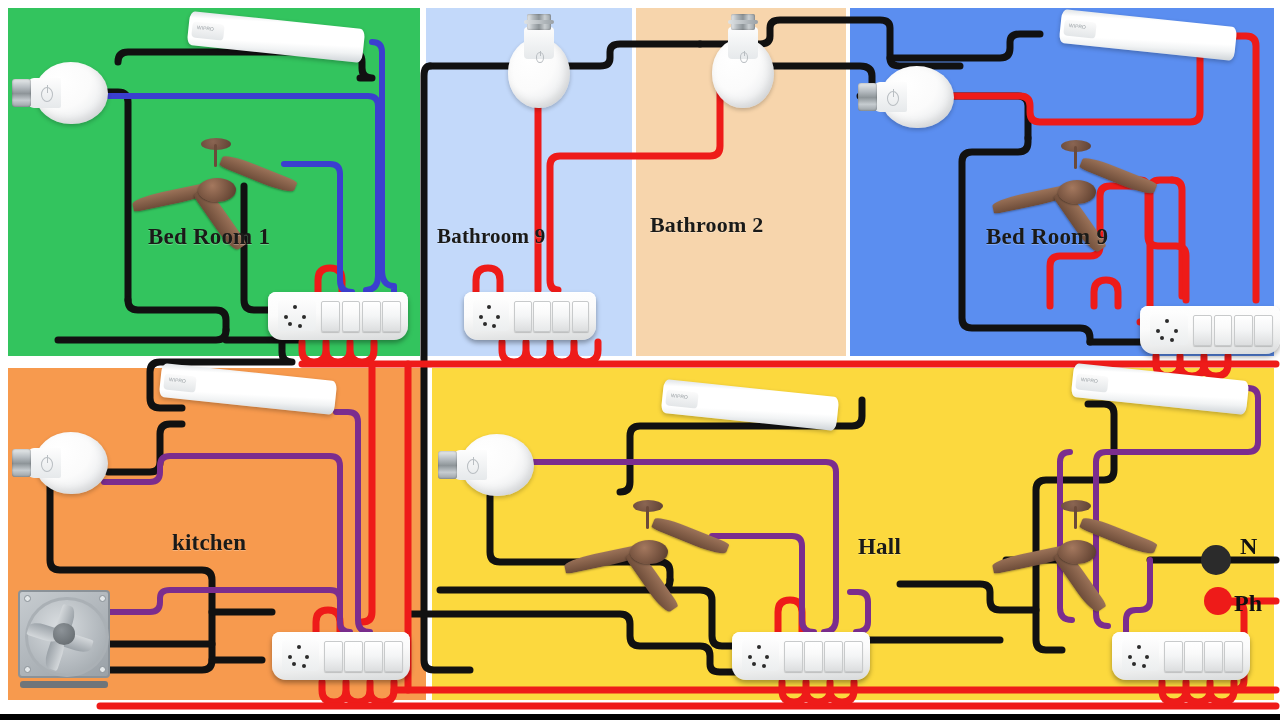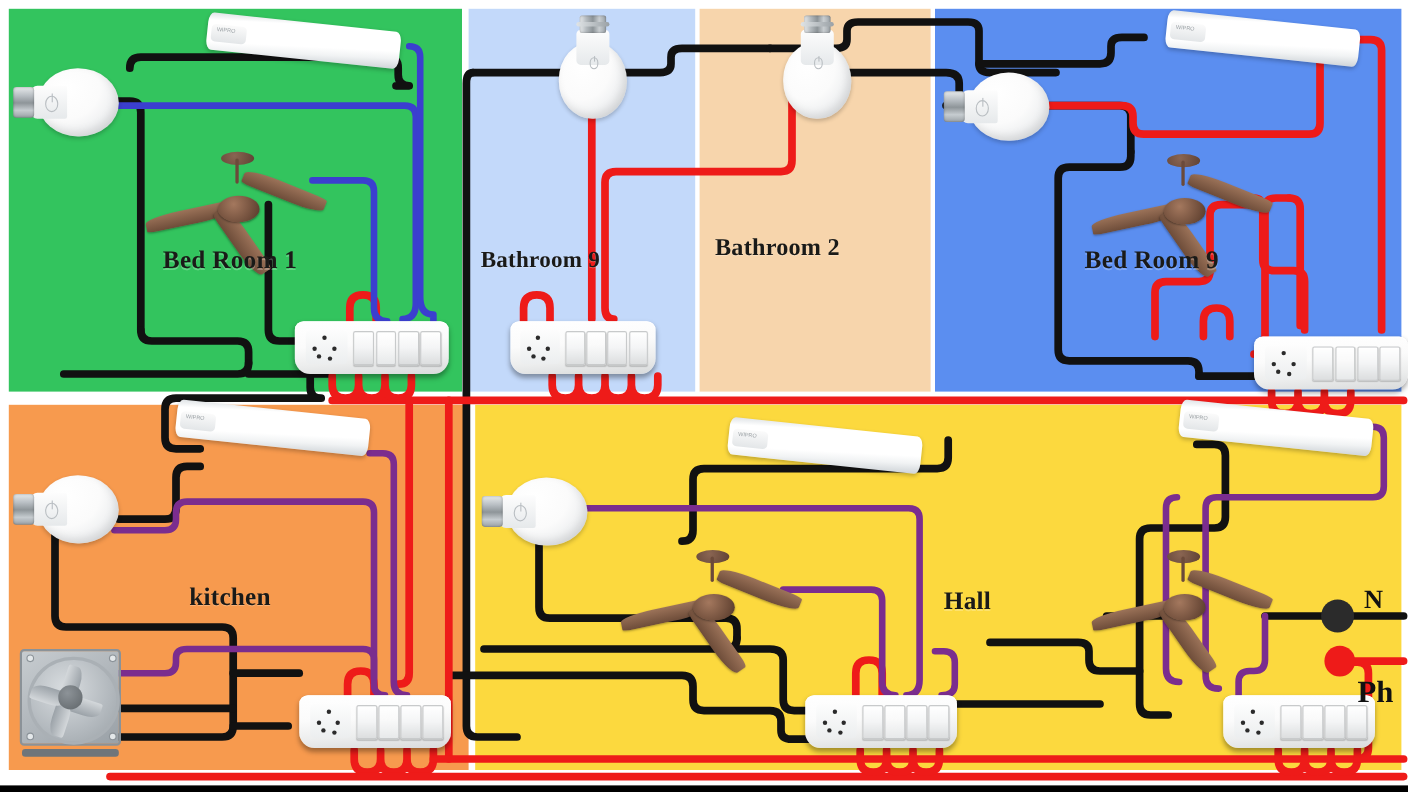--- a/index.html
+++ b/index.html
@@ -425,21 +425,21 @@
         <div class="sw on" style="left:52.5%;"></div>
         <div class="sw" style="left:67%;"></div>
         <div class="sw" style="left:81.5%;"></div>
       </div>
     </div>
 
   <div id="terminals-layer">
       <div class="term" style="left: 1201px; top: 545px; width: 30px; height: 30px; background: rgb(43, 43, 43);"></div>
       <div class="term-label" style="left: 1240px; top: 533px; font-size: 24px;">N</div>
       <div class="term" style="left: 1204px; top: 587px; width: 28px; height: 28px; background: rgb(238, 27, 25);"></div>
-      <div class="term-label" style="left: 1234px; top: 614px; font-size: 28px;">Ph</div>
+      <div class="term-label" style="left: 1234px; top: 590px; font-size: 24px;">Ph</div>
     </div>
 
   <div id="labels-layer">
       <div class="room-label" style="left: 148px; top: 224px; font-size: 23px;">Bed Room 1</div>
       <div class="room-label" style="left: 437px; top: 224px; font-size: 21px;">Bathroom 9</div>
       <div class="room-label" style="left: 650px; top: 212px; font-size: 22px;">Bathroom 2</div>
       <div class="room-label" style="left: 986px; top: 224px; font-size: 23px;">Bed Room 9</div>
       <div class="room-label" style="left: 172px; top: 530px; font-size: 23px;">kitchen</div>
       <div class="room-label" style="left: 810px; top: 534px; font-size: 23px; margin-left: 48px;">Hall</div>
     </div>

